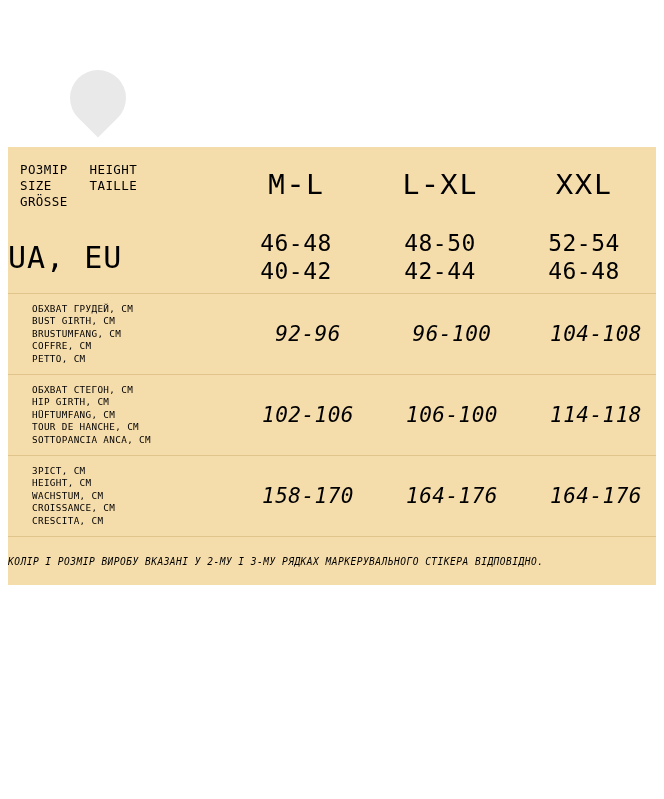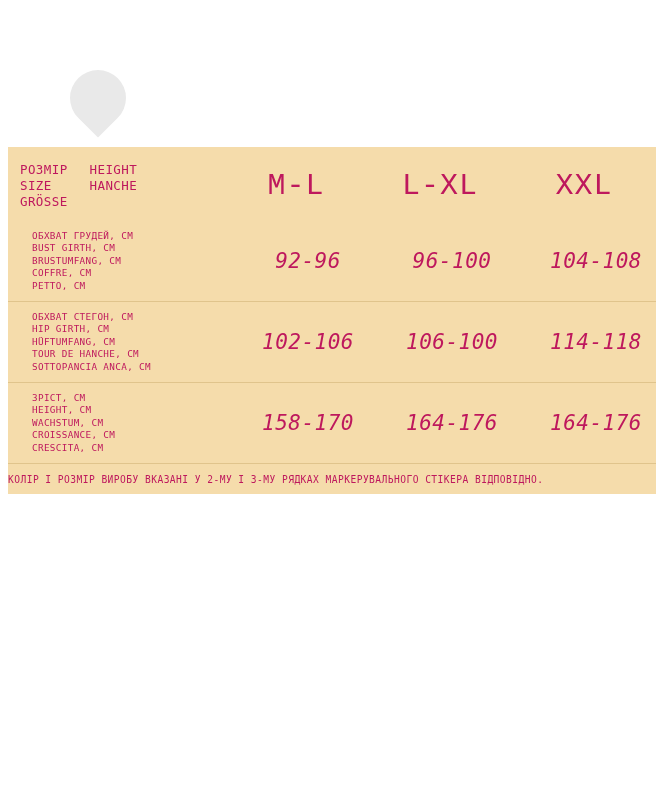--- a/index.html
+++ b/index.html
@@ -49,21 +49,21 @@
   }
 
   table.size-table col.c0 { width: 216px; }
   table.size-table col.c1 { width: 144px; }
   table.size-table col.c2 { width: 144px; }
   table.size-table col.c3 { width: 144px; }
 
   .size-table td {
     vertical-align: middle;
     padding: 0;
-    color: #be185d;
+    color: #000000;
   }
 
   
   .row-head td {
     height: 70px;
     padding-top: 4px;
   }
   .head-labels {
     display: flex;
     gap: 22px;
@@ -117,21 +117,22 @@
   }
   .m-val {
     text-align: center;
     font-size: 21px;
     letter-spacing: .5px;
     font-style: italic;
   }
 
   
   .row-note td {
-    height: 30px;
+    height: 48px;
+    font-style: italic;
   }
   .note-text {
     padding-left: 12px;
     font-size: 9.6px;
     letter-spacing: .45px;
     text-transform: uppercase;
   }
 </style>
 </head>
 <body>
@@ -154,29 +155,44 @@
         <tr class="row-head">
       <td>
         <div class="head-labels">
           <div class="col-a">
             <span>РОЗМІР</span>
             <span>SIZE</span>
             <span>GRÖSSE</span>
           </div>
           <div class="col-b">
             <span>HEIGHT</span>
-            <span>HANCHE</span>
+            <span>TAILLE</span>
           </div>
         </div>
       </td>
       <td class="size-big">M-L</td>
       <td class="size-big">L-XL</td>
       <td class="size-big">XXL</td>
     </tr>
 
+    <tr class="row-ua">
+      <td class="ua-label">UA, EU</td>
+      <td class="ua-vals">
+        <div>46-48</div>
+        <div>40-42</div>
+      </td>
+      <td class="ua-vals">
+        <div>48-50</div>
+        <div>42-44</div>
+      </td>
+      <td class="ua-vals">
+        <div>52-54</div>
+        <div>46-48</div>
+      </td>
+    </tr>
 
     <tr class="row-m">
       <td class="m-label">
         <div>ОБХВАТ ГРУДЕЙ, см</div>
         <div>BUST GIRTH, см</div>
         <div>BRUSTUMFANG, см</div>
         <div>COFFRE, см</div>
         <div>PETTO, см</div>
       </td>
       <td class="m-val">92-96</td>

